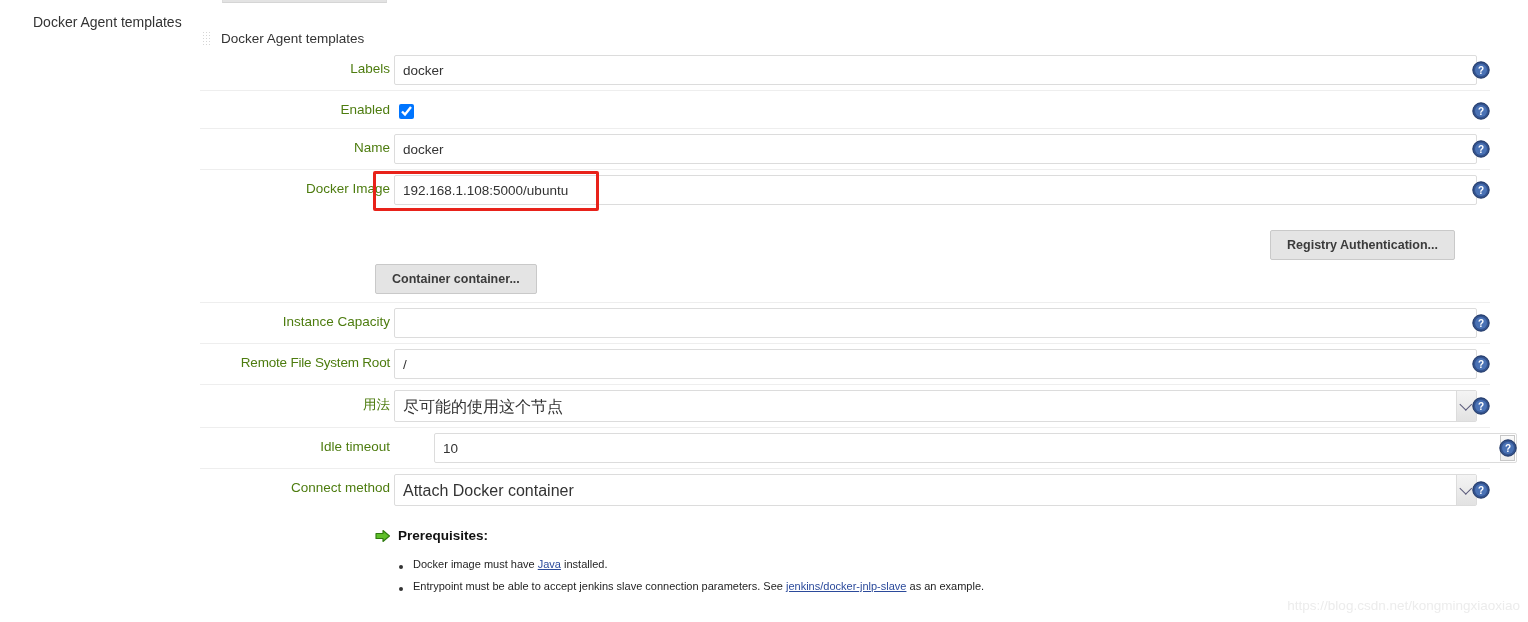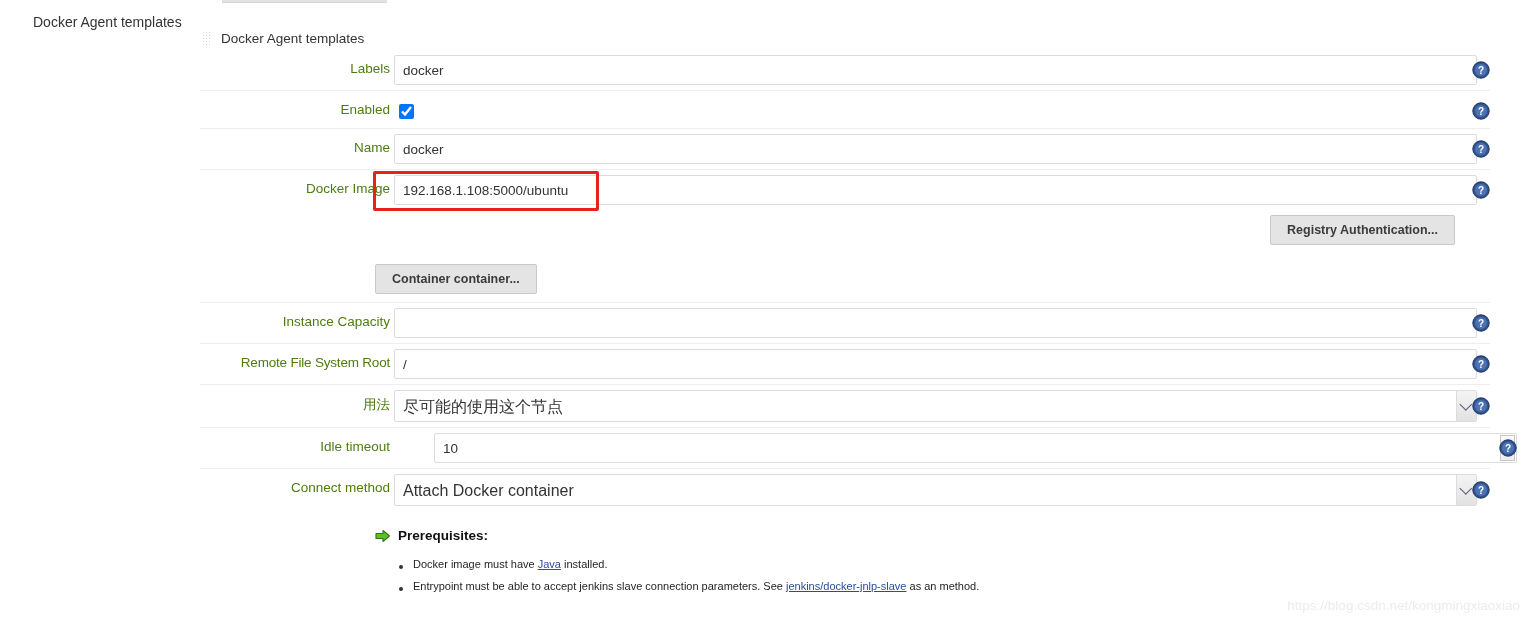--- a/index.html
+++ b/index.html
@@ -233,21 +233,21 @@
     white-space: nowrap;
   }
 
   .btn-row-right {
     position: relative;
     height: 44px;
   }
   .btn-registry {
     position: absolute;
     right: 35px;
-    top: 5px;
+    top: 20px;
   }
   .btn-container-row {
     position: relative;
     height: 48px;
   }
   .btn-container {
     position: absolute;
     left: 175px;
     top: 10px;
   }
@@ -495,20 +495,20 @@
     <svg class="arrow-icon" width="16" height="14" viewBox="0 0 16 14">
       <path d="M1 4.5 L8 4.5 L8 1.5 L14.5 7 L8 12.5 L8 9.5 L1 9.5 Z" fill="#5fbf2a" stroke="#2f7a10" stroke-width="1.1" stroke-linejoin="round"></path>
     </svg>
     <span>Prerequisites:</span>
   </div>
   <ul class="prereq-list">
     <li>
       <span>Docker image must have </span><a class="lnk">Java</a><span> installed.</span>
     </li>
     <li>
-      <span>Entrypoint must be able to accept jenkins slave connection parameters. See </span><a class="lnk">jenkins/docker-jnlp-slave</a><span> as an method.</span>
+      <span>Entrypoint must be able to accept jenkins slave connection parameters. See </span><a class="lnk">jenkins/docker-jnlp-slave</a><span> as an example.</span>
     </li>
   </ul>
 </div>
 
 <div class="annot-box"></div>
 
 <div class="watermark">https://blog.csdn.net/kongmingxiaoxiao</div>
 
 </body></html>

